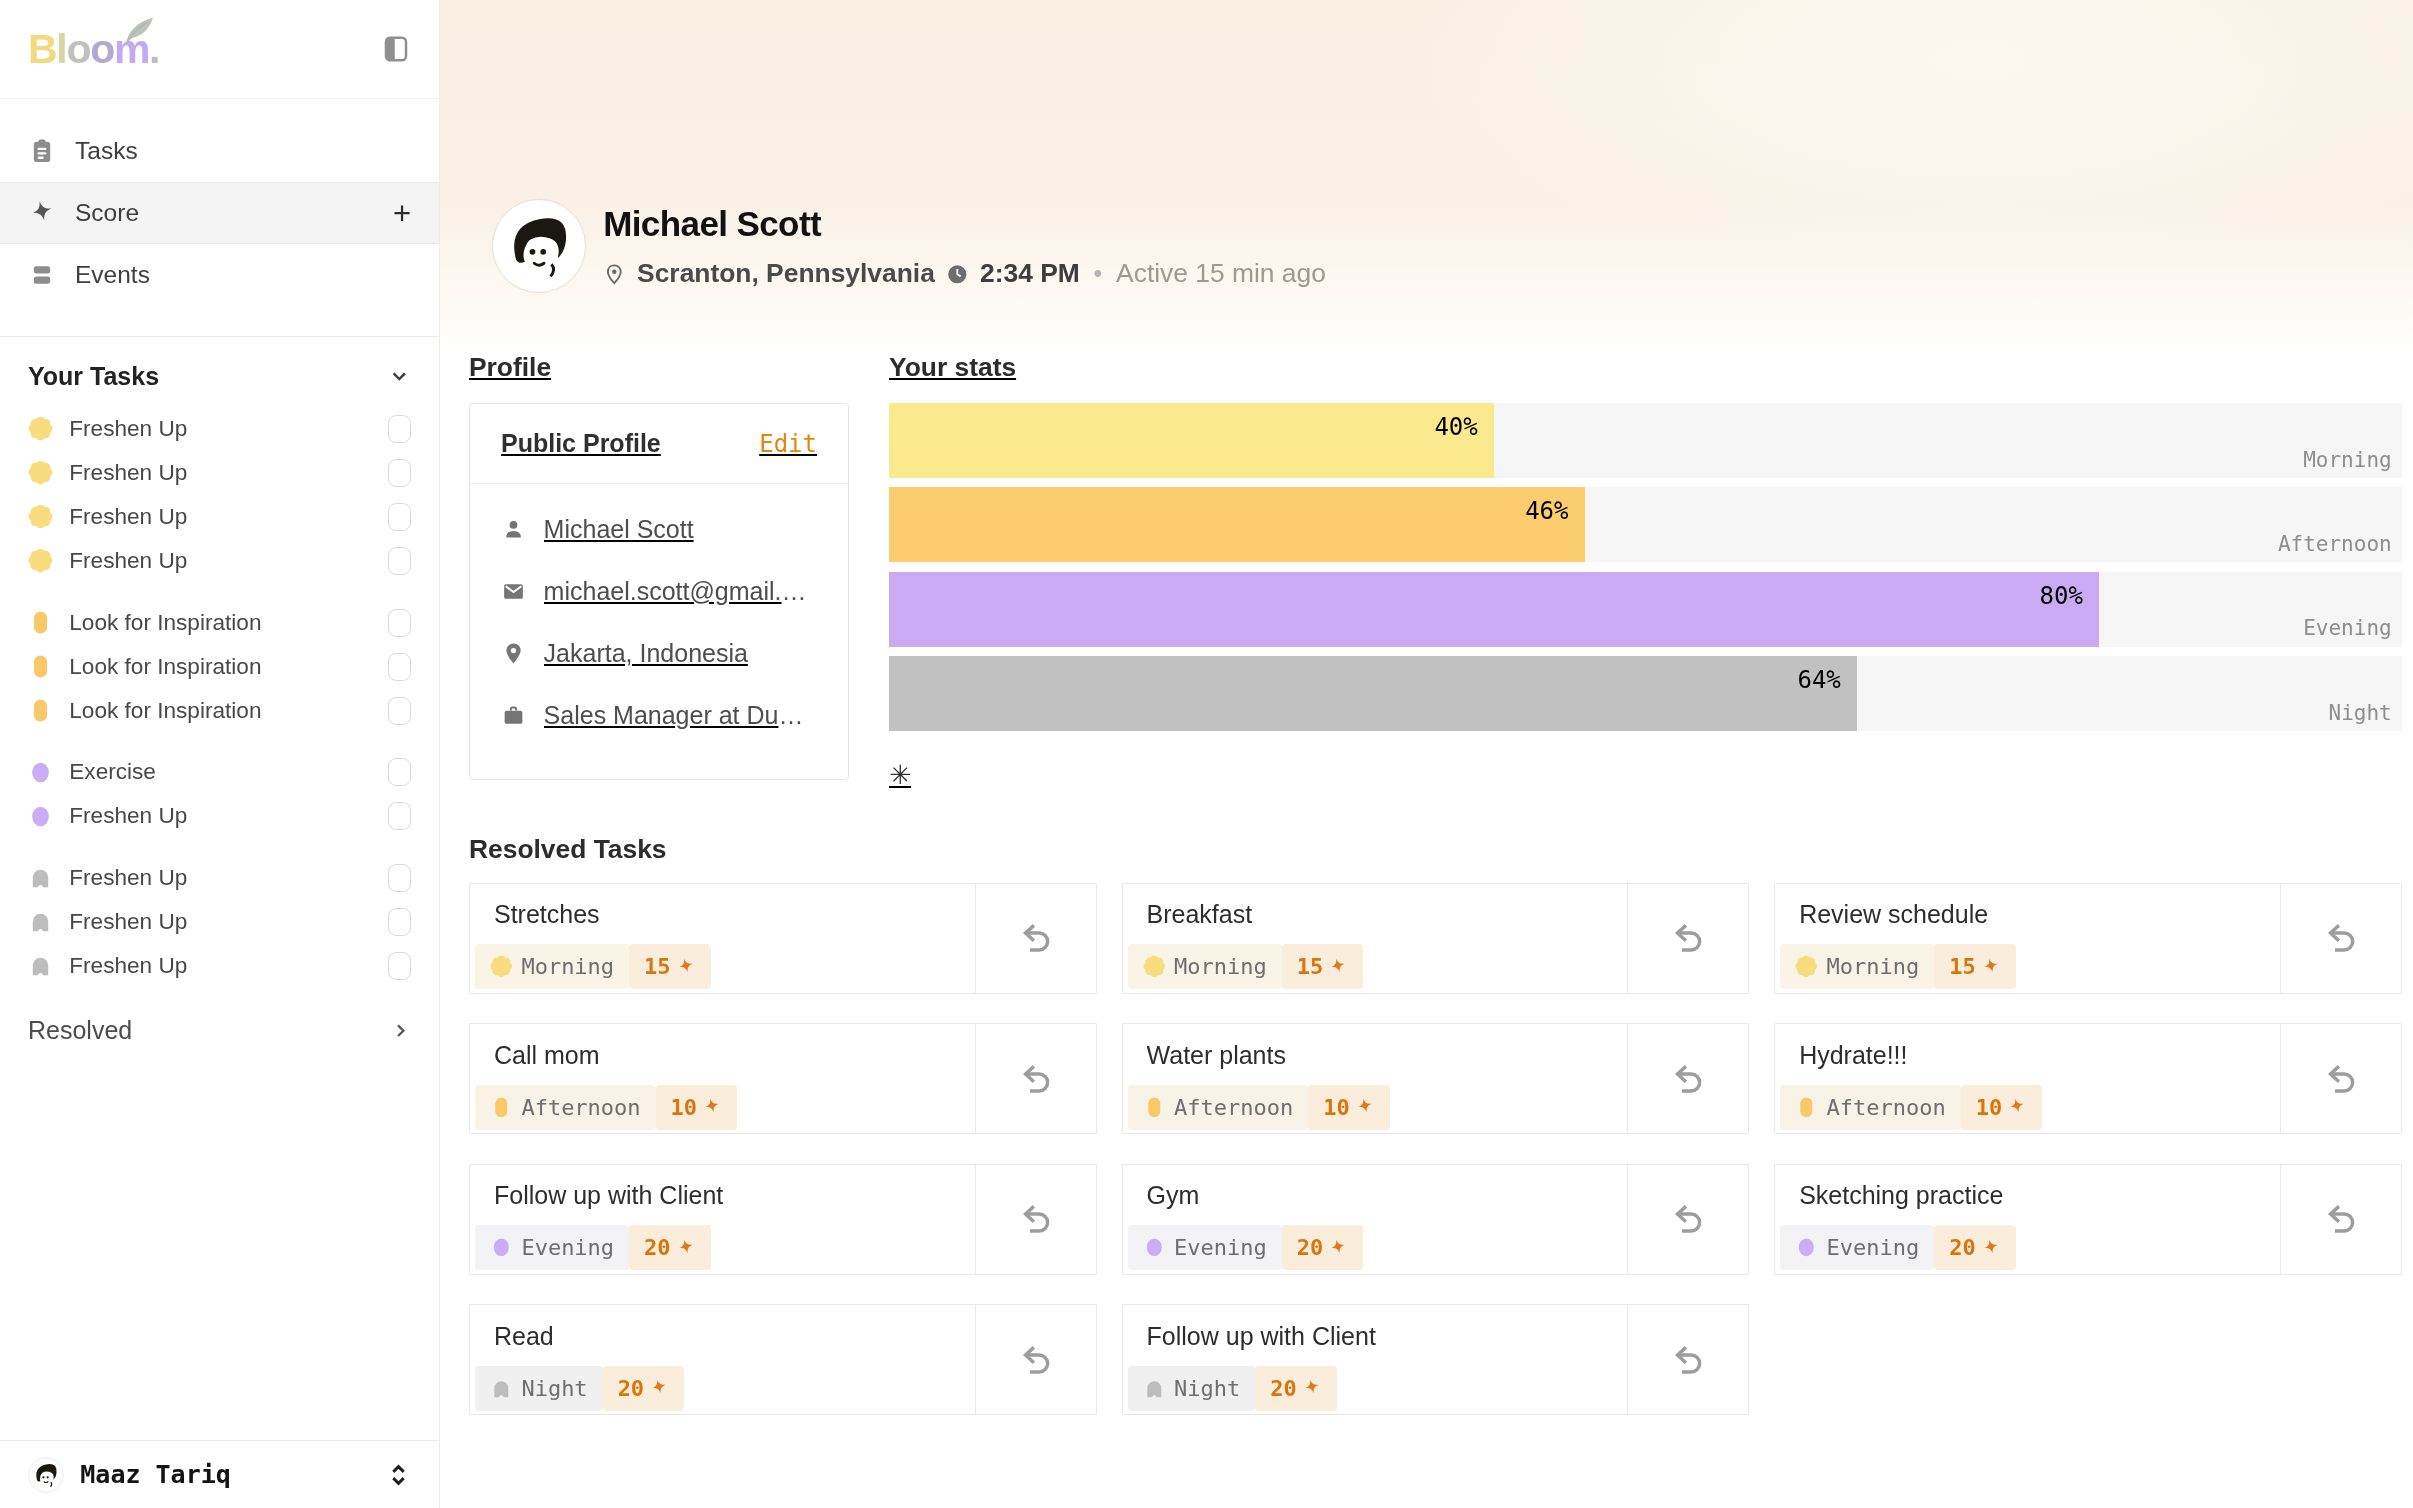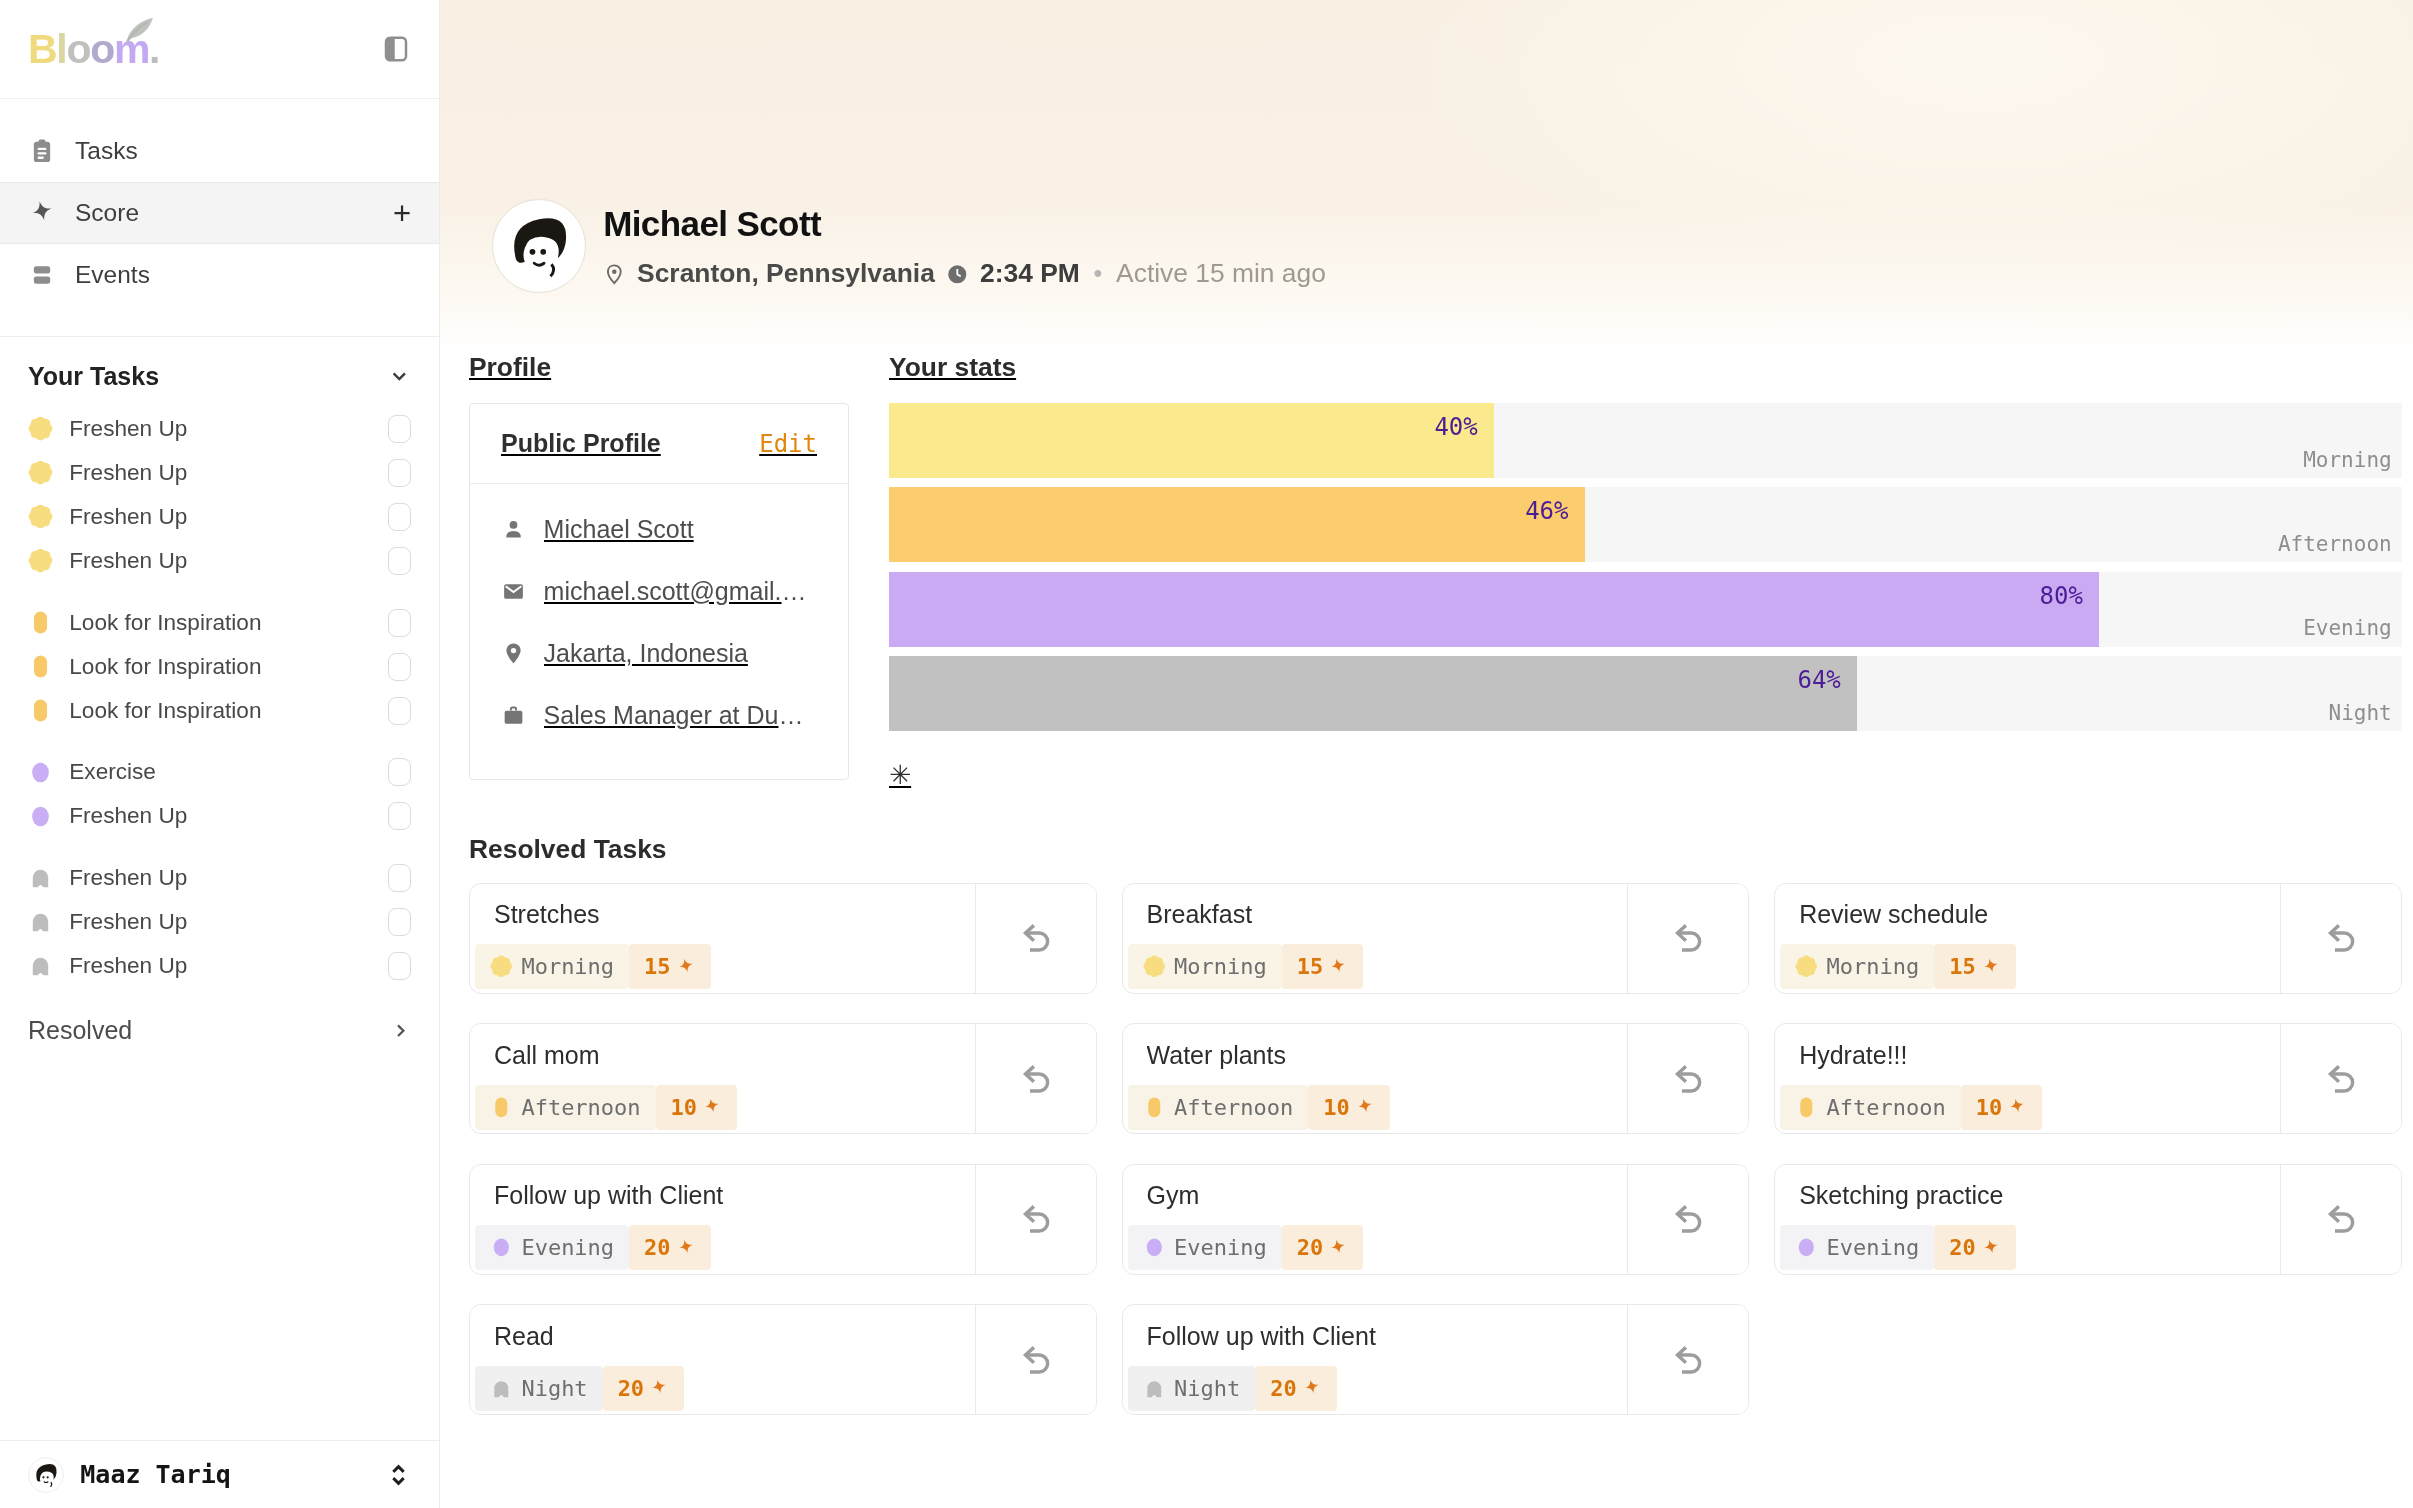--- a/index.html
+++ b/index.html
@@ -88,34 +88,34 @@
   .pc-field .fico { width:25px; height:25px; color:#757575; flex:0 0 auto; }
   .pc-field .fico svg { width:100%; height:100%; }
   .pc-field .fval { font-size:25px; color:#4d4d4d; white-space:nowrap; overflow:hidden;
     text-overflow:ellipsis; max-width:289px; }
 
   .bars { }
   .bar-row { position:relative; height:75px; background:#f6f6f6; margin-bottom:9.4px; }
   .bar-fill { position:absolute; left:0; top:0; bottom:0; display:flex;
     justify-content:flex-end; align-items:flex-start; padding:10px 16.3px 0 0; }
   .bar-pct { font-family:"DejaVu Sans Mono","Liberation Mono",monospace;
-    font-size:24px; color:#4c1d95; }
+    font-size:24px; color:#000000; }
   .bar-cat { position:absolute; right:10px; bottom:6.3px;
     font-family:"DejaVu Sans Mono","Liberation Mono",monospace; font-size:21px; color:#8e8e8e; }
 
   .tip { display:flex; align-items:flex-start; gap:10px; margin-top:29px; }
   .tip .tip-ico { font-family:"DejaVu Sans","Liberation Sans",sans-serif;
     font-size:26.4px; color:#2f2f2f; line-height:1.1; }
   .tip .tip-text { font-family:"DejaVu Sans Mono","Liberation Mono",monospace;
     font-size:22.6px; color:#636363; line-height:1.2; padding-top:2.5px; }
 
   .resolved-head { margin-top:45px; font-size:26.4px; font-weight:700; color:#2c2c2c; }
   .cards-grid { margin-top:17.6px; display:grid; grid-template-columns:repeat(3,1fr);
     column-gap:25px; row-gap:29.5px; }
-  .rcard { height:111px; background:#fff; border:1.3px solid #e9e9e9; border-radius:12px;
+  .rcard { height:111px; background:#fff; border:1.3px solid #e9e9e9; border-radius:1px;
     display:flex; overflow:hidden; }
   .rcard-main { flex:1; position:relative; min-width:0; }
   .rcard-title { position:absolute; top:16.3px; left:24px; font-size:25px; font-weight:500;
     color:#2d2d2d; white-space:nowrap; overflow:hidden; max-width:85%; }
   .rcard-badges { position:absolute; left:5px; bottom:3.8px; display:flex; }
   .badge { height:45px; display:inline-flex; align-items:center; gap:8.8px; padding:0 15px;
     border-radius:3.8px; font-family:"DejaVu Sans Mono","Liberation Mono",monospace; font-size:22px; }
   .badge .bico { width:22.6px; height:22.6px; flex:0 0 auto; }
   .badge .bico svg { width:100%; height:100%; }
   .badge-period { color:#6e6e6e; }

